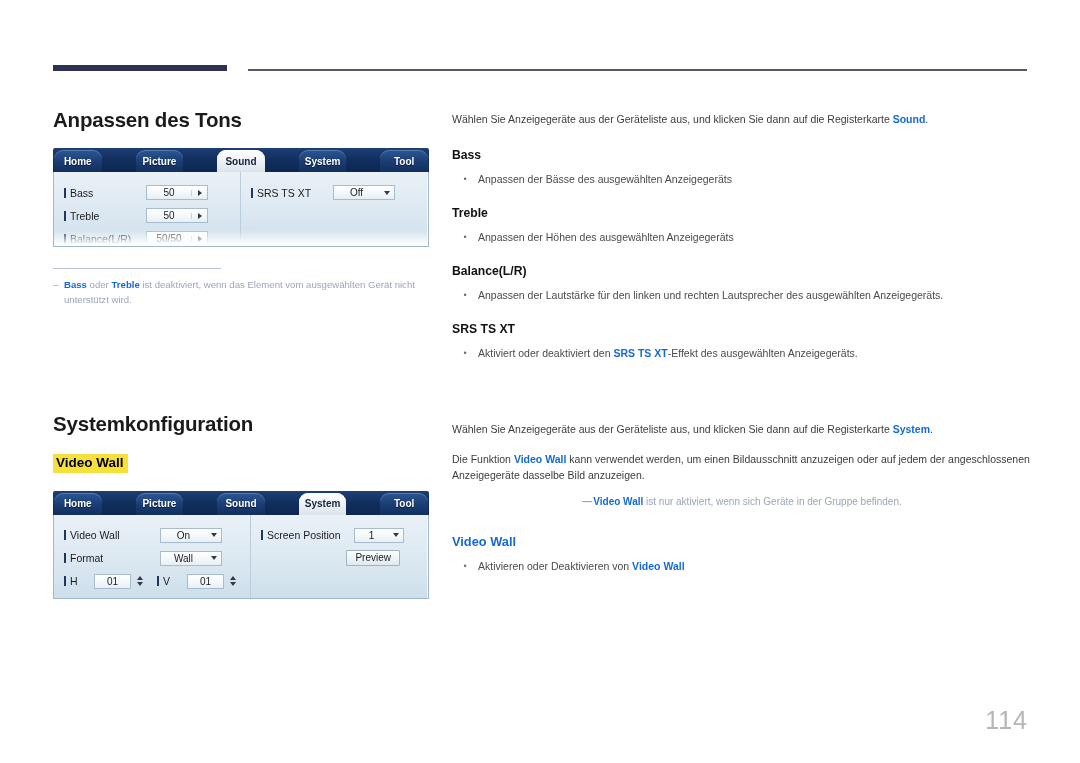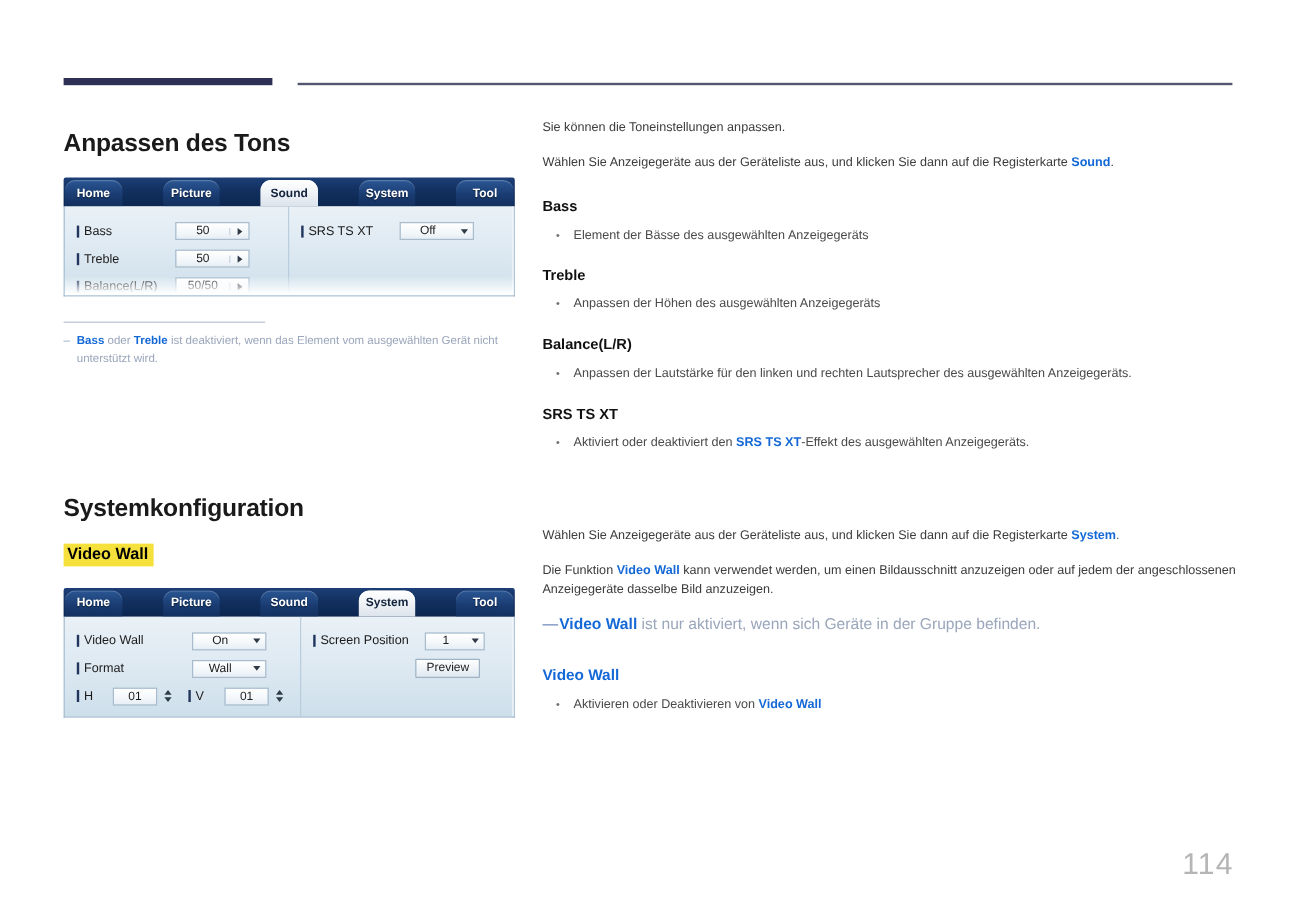--- a/index.html
+++ b/index.html
@@ -95,23 +95,24 @@
   }
   .bullet-dot {
     width: 26px;
     flex: 0 0 26px;
     text-align: center;
     color: #6f6f6f;
     font-size: 9px;
     line-height: 1.75;
   }
   .note {
-    font-size: 13px;
+    font-size: 10px;
     line-height: 1.5;
     color: #9aa6bb;
+    text-align: center;
   }
   .note .blue { color: #1569d6; }
   .note-dash {
     color: #8fa3c8;
     font-weight: bold;
     letter-spacing: -1px;
     margin-right: 2px;
   }
 
   
@@ -453,30 +454,29 @@
           </div>
         </div>
       </div>
     </div>
   </div>
 
 </div>
 
 <div class="col-right">
 
-  <p class="para">Sie können die Toneinstellungen anpassen.</p>
 
   <p class="para" style="margin-top:13px;">
     <span>Wählen Sie Anzeigegeräte aus der Geräteliste aus, und klicken Sie dann auf die Registerkarte </span><span class="blue">Sound</span><span>.</span>
   </p>
 
   <h3 class="h-sub" style="margin-top:21px;">Bass</h3>
   <div class="bullet-row" style="margin-top:10px;">
     <span class="bullet-dot">•</span>
-    <span>Element der Bässe des ausgewählten Anzeigegeräts</span>
+    <span>Anpassen der Bässe des ausgewählten Anzeigegeräts</span>
   </div>
 
   <h3 class="h-sub" style="margin-top:18px;">Treble</h3>
   <div class="bullet-row" style="margin-top:10px;">
     <span class="bullet-dot">•</span>
     <span>Anpassen der Höhen des ausgewählten Anzeigegeräts</span>
   </div>
 
   <h3 class="h-sub" style="margin-top:18px;">Balance(L/R)</h3>
   <div class="bullet-row" style="margin-top:10px;">

